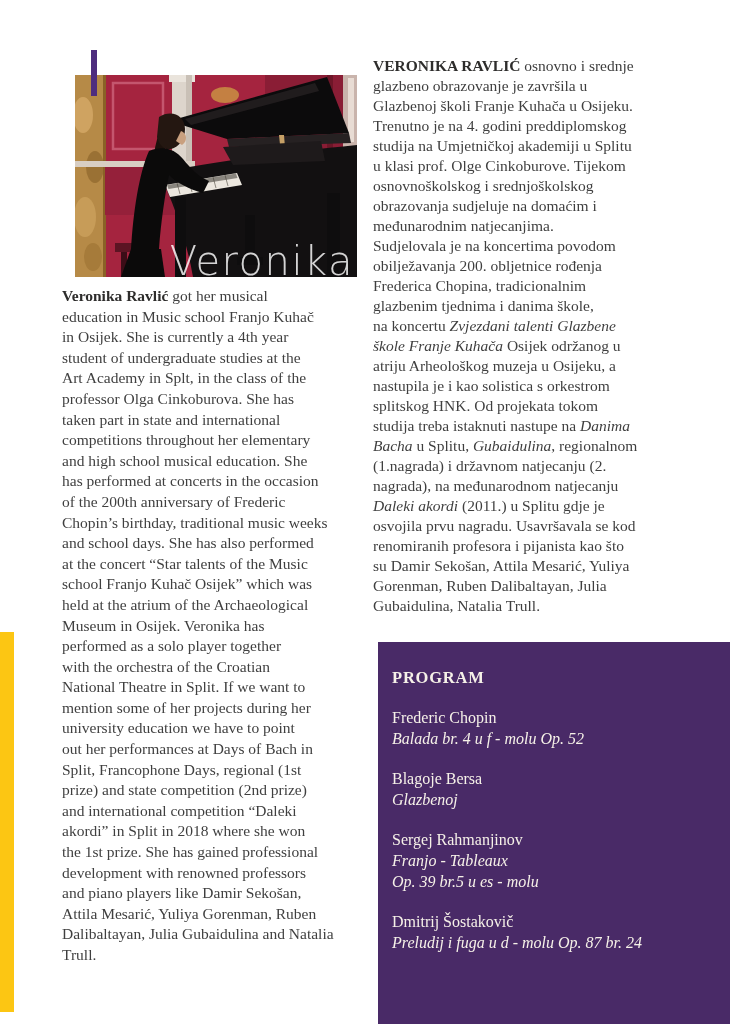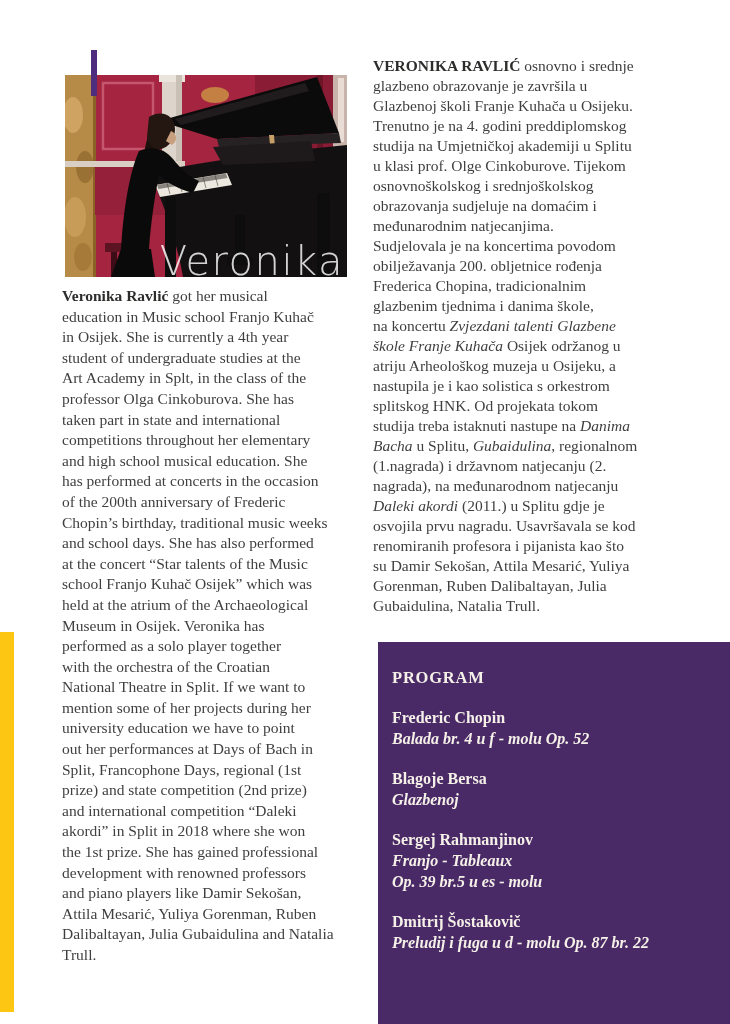--- a/index.html
+++ b/index.html
@@ -17,21 +17,21 @@
     font-family:"Liberation Serif",serif;
   }
   .page{position:relative;width:730px;height:1024px;overflow:hidden;}
 
   .accent-bar{
     position:absolute;left:91px;top:50px;width:6px;height:46px;
     background:var(--purple-bar);z-index:5;
   }
 
   .photo{
-    position:absolute;left:65px;top:75px;width:282px;height:202px;margin:0;
+    position:absolute;left:75px;top:75px;width:282px;height:202px;margin:0;
     z-index:1;overflow:hidden;
   }
   .photo svg{display:block;width:282px;height:202px;}
   .overlay-name{
     position:absolute;right:3px;bottom:-4px;
     font-family:"DejaVu Sans",sans-serif;
     font-weight:100;
     font-size:40px;line-height:1.0;
     letter-spacing:1.5px;
     color:rgba(255,255,255,0.82);
@@ -58,21 +58,21 @@
     position:absolute;left:378px;top:642px;width:352px;height:395px;
     background:var(--purple-panel);
     color:var(--program-text);
     text-align:left;
     box-sizing:border-box;
     padding:26px 46px 16px 14px;
   }
   .program h2{
     margin:0;font-size:16.5px;font-weight:bold;letter-spacing:0.8px;
   }
-  .program-group{margin-top:19px;font-size:16px;line-height:21px;font-weight:bold;}
+  .program-group{margin-top:19px;font-size:16px;line-height:21px;}
   .program-group .composer{font-style:normal;}
   .program-group .piece{font-style:italic;}
 </style>
 </head>
 <body>
 
 <div class="page">
 
   <div class="accent-bar"></div>
 
@@ -222,18 +222,18 @@
           <div class="composer">Blagoje Bersa</div>
           <div class="piece">Glazbenoj</div>
         </div>
         <div class="program-group">
           <div class="composer">Sergej Rahmanjinov</div>
           <div class="piece">Franjo - Tableaux</div>
           <div class="piece">Op. 39 br.5 u es - molu</div>
         </div>
         <div class="program-group">
           <div class="composer">Dmitrij Šostakovič</div>
-          <div class="piece">Preludij i fuga u d - molu Op. 87 br. 22</div>
+          <div class="piece">Preludij i fuga u d - molu Op. 87 br. 24</div>
         </div>
       </div>
   </aside>
 
 </div>
 
 </body></html>

